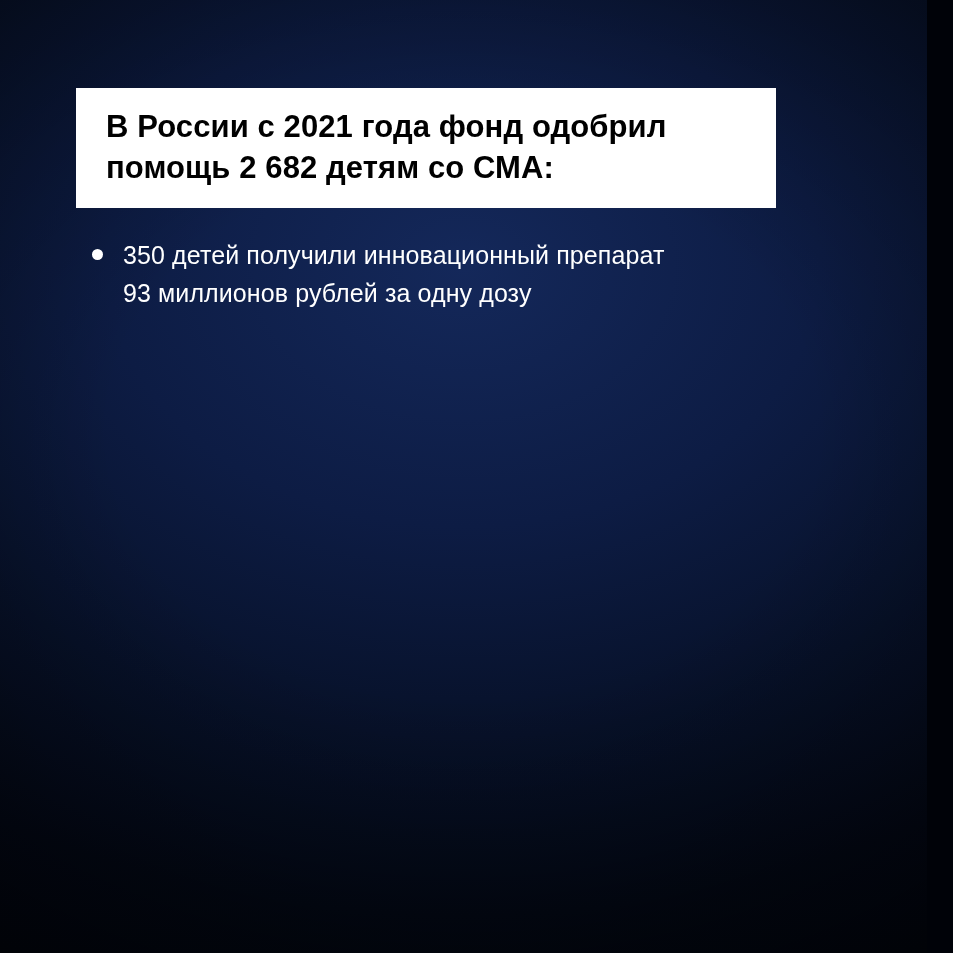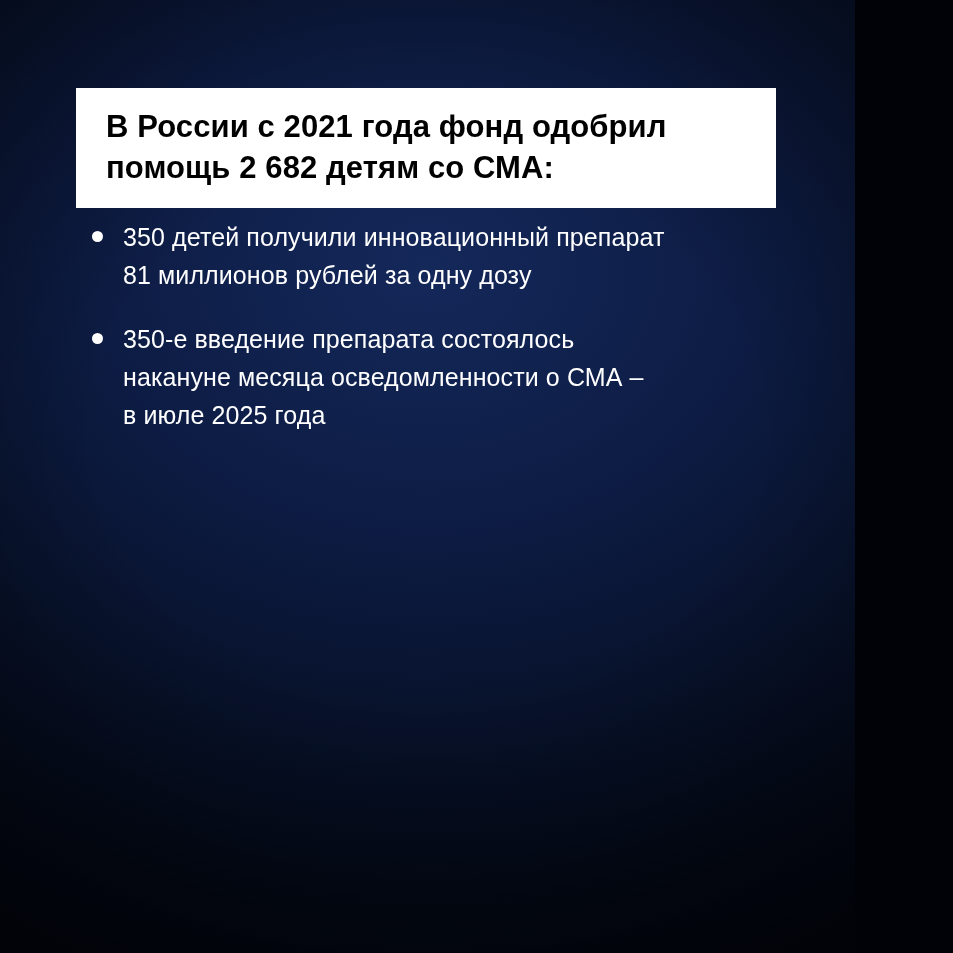--- a/index.html
+++ b/index.html
@@ -9,21 +9,21 @@
   }
   body {
     width: 953px;
     height: 953px;
     overflow: hidden;
     font-family: "Liberation Sans", sans-serif;
   }
 
   .slide {
     position: relative;
-    width: 855px;
+    width: 927px;
     height: 953px;
     background:
       radial-gradient(ellipse 120% 85% at 50% 28%, #14285a 0%, #0d1c44 32%, #071129 58%, #030815 80%, #01040c 100%),
       #01040c;
     overflow: hidden;
   }
 
   
   .vignette {
     position: absolute;
@@ -48,21 +48,21 @@
     font-size: 31px;
     line-height: 41px;
     font-weight: 700;
     letter-spacing: 0.1px;
     white-space: nowrap;
   }
 
   .bullets {
     position: absolute;
     left: 92px;
-    top: 218px;
+    top: 236px;
     width: 790px;
   }
 
   .bullet-item {
     display: flex;
     align-items: flex-start;
     margin-bottom: 26px;
   }
 
   .bullet-dot {
@@ -98,27 +98,19 @@
     <div class="line">В России с 2021 года фонд одобрил</div>
     <div class="line">помощь 2 682 детям со СМА:</div>
   </div>
 
   <div class="bullets">
 
     <div class="bullet-item">
       <span class="bullet-dot"></span>
       <div class="bullet-text">
         <div class="tline">350 детей получили инновационный препарат</div>
-        <div class="tline">81 миллионов рублей за одну дозу</div>
+        <div class="tline">93 миллионов рублей за одну дозу</div>
       </div>
     </div>
 
-    <div class="bullet-item">
-      <span class="bullet-dot"></span>
-      <div class="bullet-text">
-        <div class="tline">350-е введение препарата состоялось</div>
-        <div class="tline">накануне месяца осведомленности о СМА –</div>
-        <div class="tline">в июле 2025 года</div>
-      </div>
-    </div>
 
   </div>
 </div>
 
 </body></html>

